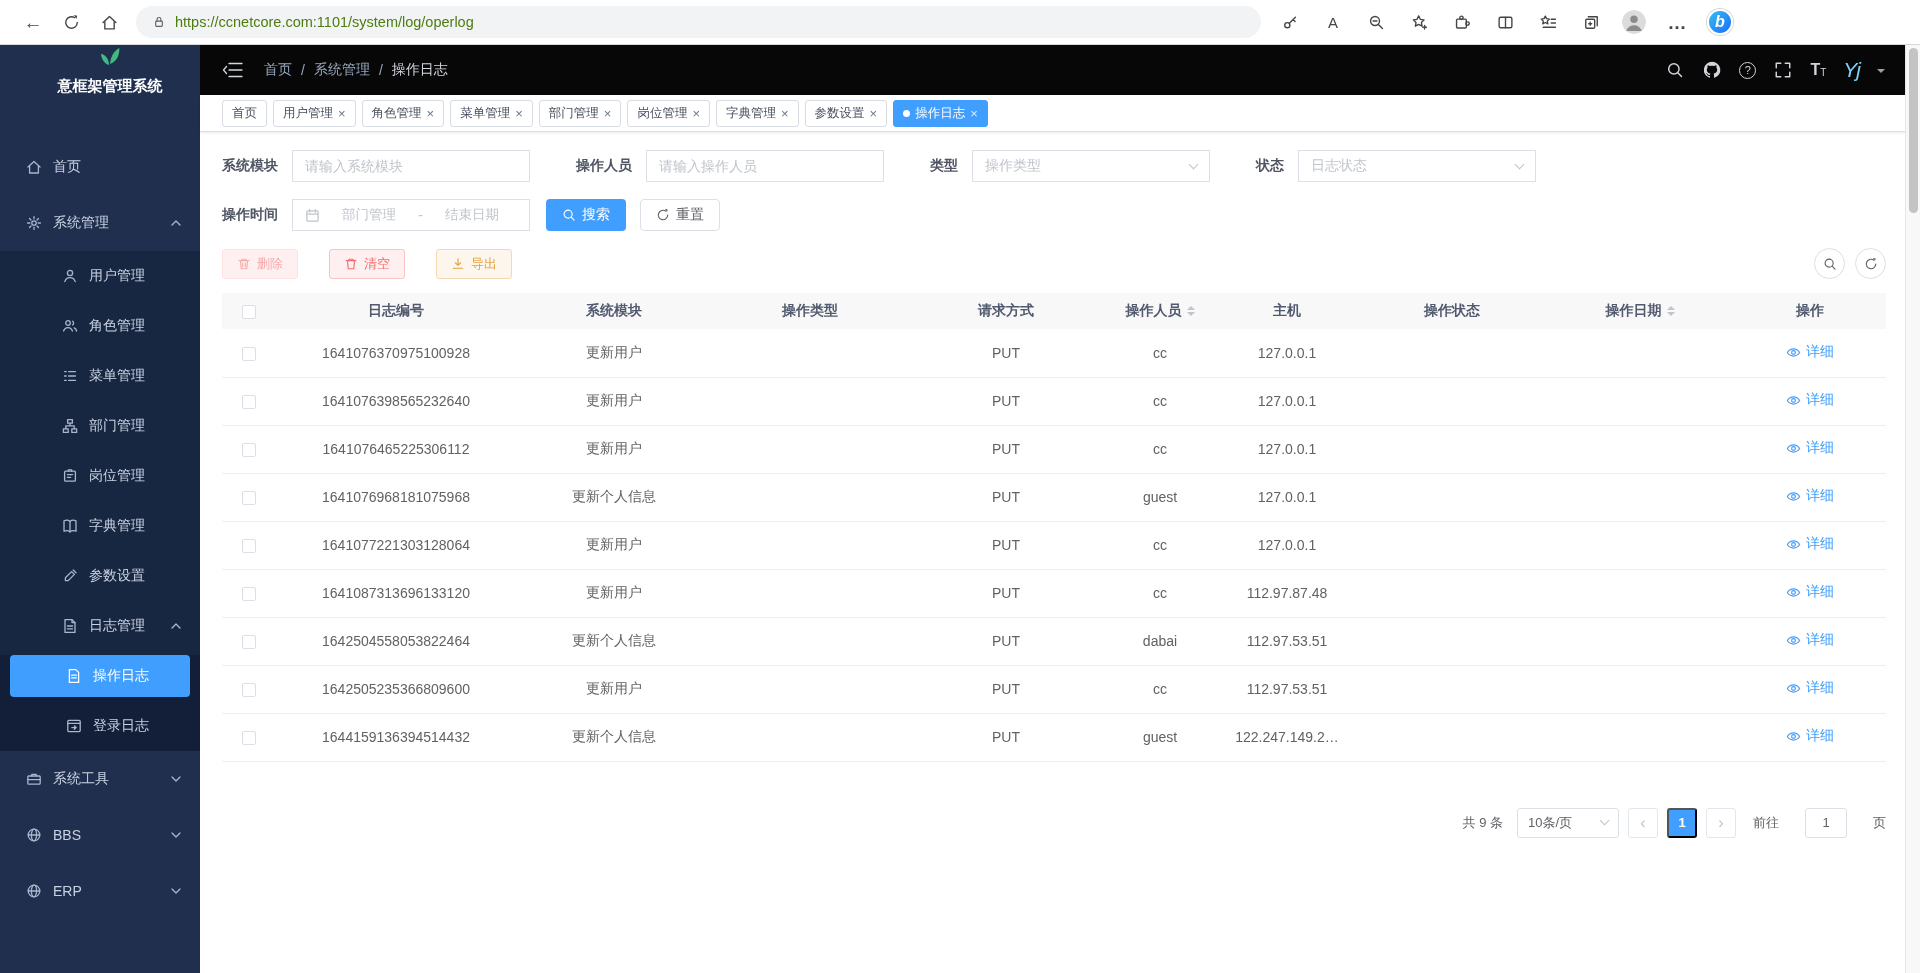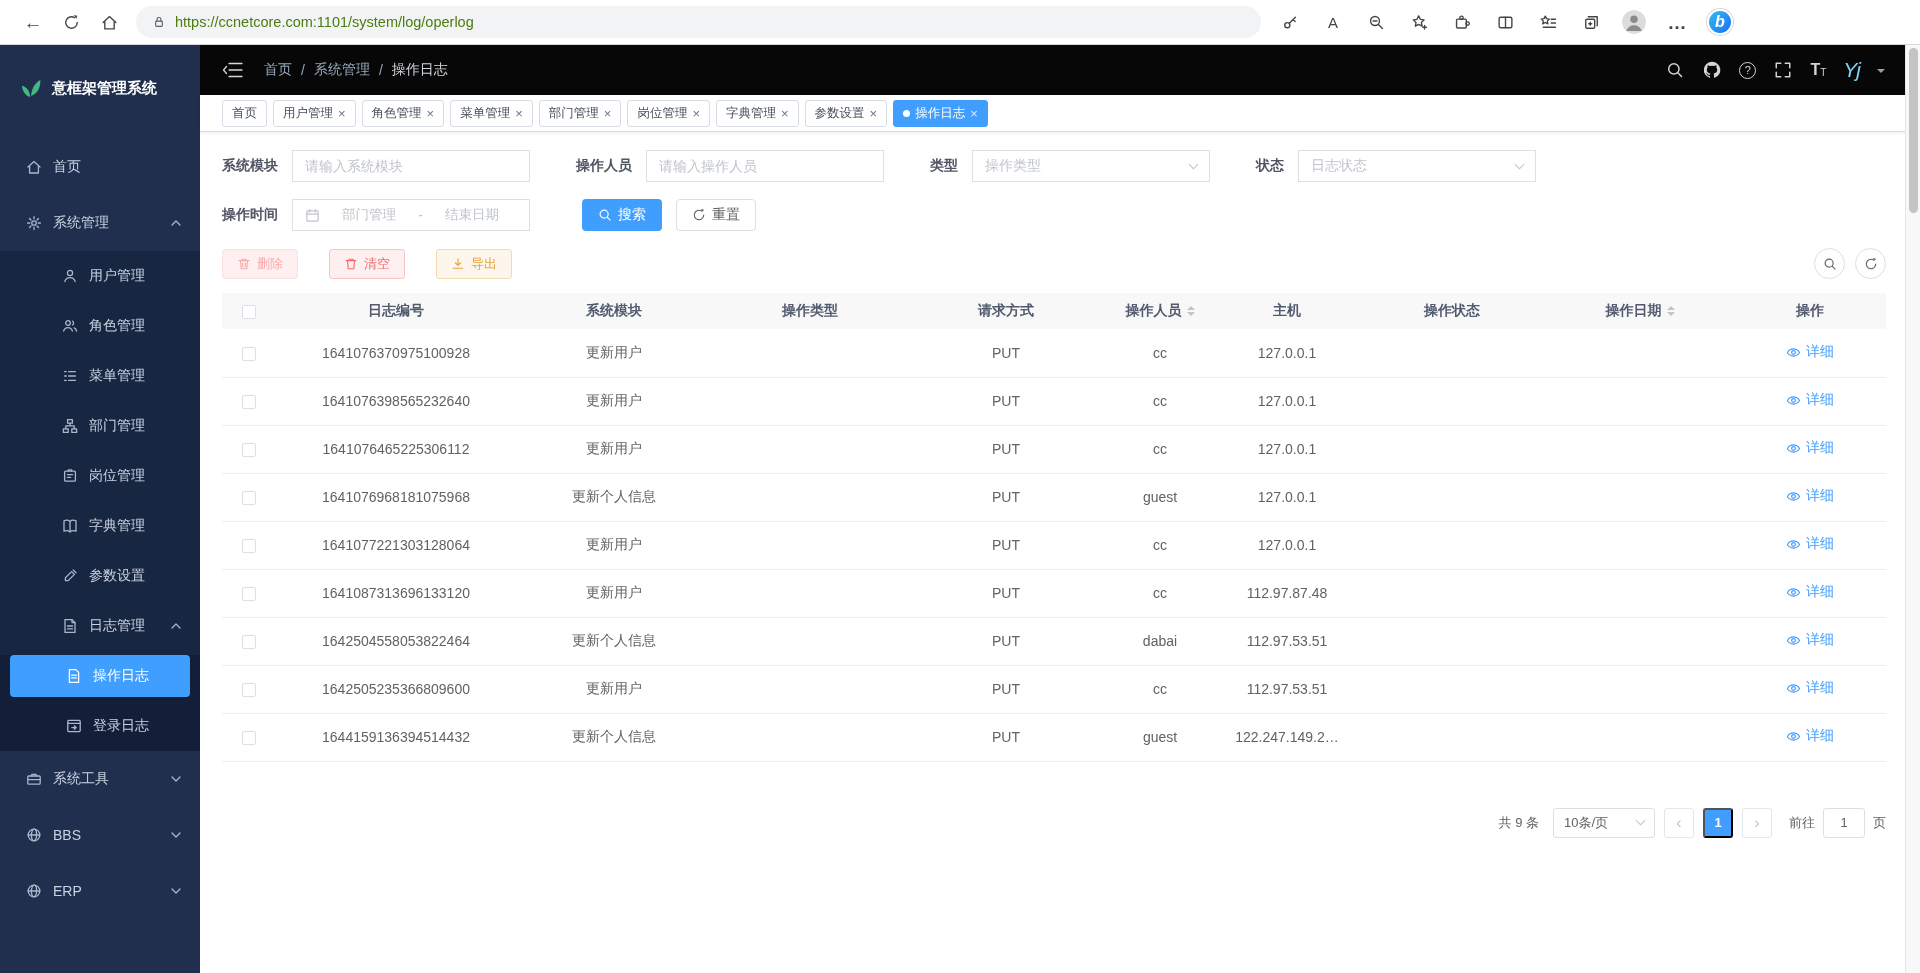--- a/index.html
+++ b/index.html
@@ -17,21 +17,21 @@
   .url-text{font-size:14.5px;color:#4d7c0f;white-space:nowrap;overflow:hidden;}
   .chrome-right{display:flex;align-items:center;gap:13px;margin-left:14px;}
   .chrome-right .chrome-btn{width:30px;}
   .avatar-circle{width:24px;height:24px;border-radius:50%;overflow:hidden;}
   .bing-ic{width:26px;height:26px;border-radius:50%;background:linear-gradient(135deg,#35bdf2,#1a6ef9);display:flex;align-items:center;justify-content:center;border:2px solid #fff;box-shadow:0 0 0 1px #d7d7d7;}
   .bing-ic i{color:#fff;font-weight:bold;font-size:16px;font-style:italic;line-height:1;}
   
   .app{display:flex;height:928px;}
   
   .sidebar{width:200px;flex-shrink:0;background:var(--sidebar-bg);color:#c9d2e3;overflow:hidden;}
-  .logo-row{height:86px;display:flex;align-items:center;gap:10px;padding-left:20px;color:#fff;font-size:15px;font-weight:bold;cursor:pointer;}
+  .logo-row{height:86px;display:flex;align-items:center;gap:10px;padding-left:20px;color:#fff;font-size:15px;font-weight:bold;cursor:pointer;flex-direction:column;}
   .menu{padding-top:8px;font-size:14px;}
   .mi{position:relative;display:flex;align-items:center;gap:11px;height:56px;padding-left:26px;cursor:pointer;white-space:nowrap;}
   .mi .ic{width:16px;height:16px;flex-shrink:0;color:#a9b6cc;}
   .sub1{background:var(--sidebar-sub-bg);}
   .sub1 .mi{height:50px;padding-left:62px;}
   .sub2{background:var(--sidebar-subsub-bg);}
   .sub2 .mi{height:50px;padding-left:66px;}
   .sub2 .mi.active{background:var(--accent);color:#fff;margin:4px 10px;height:42px;border-radius:4px;padding-left:56px;}
   .sub2 .mi.active .ic{color:#fff;}
   .chev{position:absolute;right:16px;width:12px;height:12px;color:#8f9cb3;}
@@ -64,21 +64,21 @@
   .ctrl::placeholder{color:#c0c4cc;}
   .select{display:flex;align-items:center;justify-content:space-between;cursor:pointer;}
   .select .ph{color:#c0c4cc;}
   .sel-caret{width:7px;height:7px;border-right:1.4px solid #c0c4cc;border-bottom:1.4px solid #c0c4cc;transform:rotate(45deg);margin-top:-4px;}
   .date{display:flex;align-items:center;color:#c0c4cc;cursor:pointer;gap:4px;}
   .date .cal{width:15px;height:15px;color:#c0c4cc;flex-shrink:0;}
   .date .ph{flex:1;text-align:center;font-size:13.5px;}
   .date .sep{color:#c0c4cc;}
   .btn{display:inline-flex;align-items:center;justify-content:center;gap:6px;border-radius:4px;cursor:pointer;border:1px solid transparent;font-family:inherit;background:#fff;}
   .btn .ic{width:14px;height:14px;}
-  .btn-search{height:32px;padding:0 15px;background:var(--accent);color:#fff;font-size:14px;margin-left:52px;}
+  .btn-search{height:32px;padding:0 15px;background:var(--accent);color:#fff;font-size:14px;margin-left:16px;}
   .btn-reset{height:32px;padding:0 15px;border-color:#dcdfe6;color:#606266;font-size:14px;margin-left:14px;}
   .toolbar{display:flex;align-items:center;margin:2px 0 14px;}
   .btn-sm{height:30px;padding:0 14px;font-size:13px;border-radius:3px;margin-right:31px;}
   .btn-danger-plain{background:#fef0f0;border-color:#fbc4c4;color:var(--danger);}
   .btn-danger-plain.disabled{border-color:#fde2e2;color:#f8abab;cursor:not-allowed;}
   .btn-warning-plain{background:#fdf6ec;border-color:#f5dab1;color:var(--warning);}
   .toolbar-right{margin-left:auto;display:flex;gap:10px;}
   .circle-btn{width:31px;height:31px;border-radius:50%;border:1px solid #dcdfe6;background:#fff;color:#606266;display:flex;align-items:center;justify-content:center;cursor:pointer;}
   .circle-btn .ic{width:14px;height:14px;}
   
@@ -91,21 +91,21 @@
   .sort .up{border-bottom-color:#c0c4cc;margin-bottom:2px;}
   .sort .dn{border-top-color:#c0c4cc;}
   .detail-link{color:var(--accent);font-size:14px;display:inline-flex;align-items:center;gap:5px;cursor:pointer;text-decoration:none;}
   .detail-link .ic{width:15px;height:15px;}
   
   .pagination{display:flex;align-items:center;justify-content:flex-end;margin-top:46px;font-size:13px;color:#606266;}
   .pg-total{margin-right:14px;}
   .pg-size{width:102px;height:30px;border:1px solid #dcdfe6;border-radius:3px;display:flex;align-items:center;justify-content:space-between;padding:0 10px;cursor:pointer;}
   .pg-btn{width:30px;height:30px;border:1px solid #e2e6ed;border-radius:3px;background:#fff;color:#c0c4cc;display:flex;align-items:center;justify-content:center;font-size:16px;margin-left:9px;cursor:pointer;}
   .pg-page{width:30px;height:30px;border-radius:3px;background:var(--accent);color:#fff;display:flex;align-items:center;justify-content:center;font-size:13px;font-weight:bold;margin-left:9px;cursor:pointer;}
-  .pg-goto{margin-left:17px;display:flex;align-items:center;gap:8px;}
+  .pg-goto{margin-left:17px;display:flex;align-items:center;gap:26px;}
   .pg-input{width:42px;height:30px;border:1px solid #dcdfe6;border-radius:3px;text-align:center;font-size:13px;color:#606266;outline:none;font-family:inherit;}
   
   .vscroll{position:absolute;top:45px;right:0;bottom:0;width:15px;background:#f8f8f8;border-left:1px solid #e6e6e6;}
   .vthumb{position:absolute;top:3px;left:3px;width:9px;height:165px;border-radius:5px;background:#c4c4c4;cursor:grab;}
 </style>
 </head>
 <body>
 
 <div class="chrome">
   <div class="chrome-btn">

